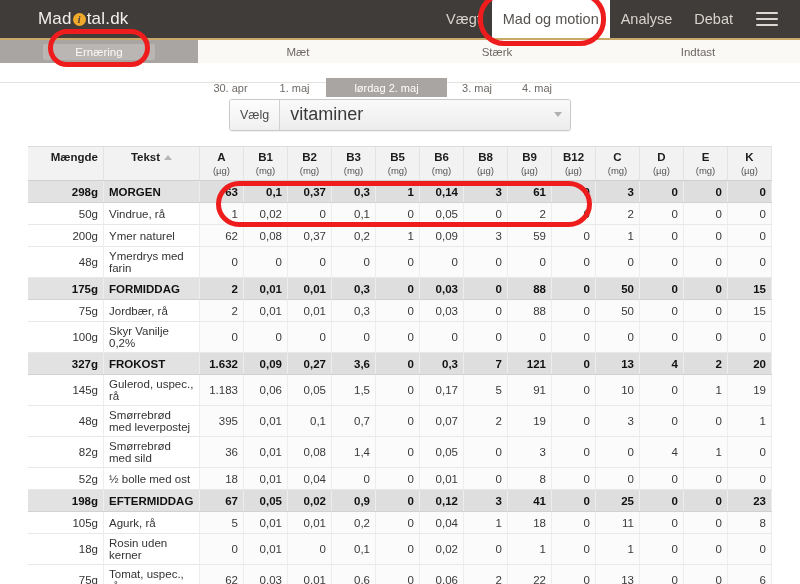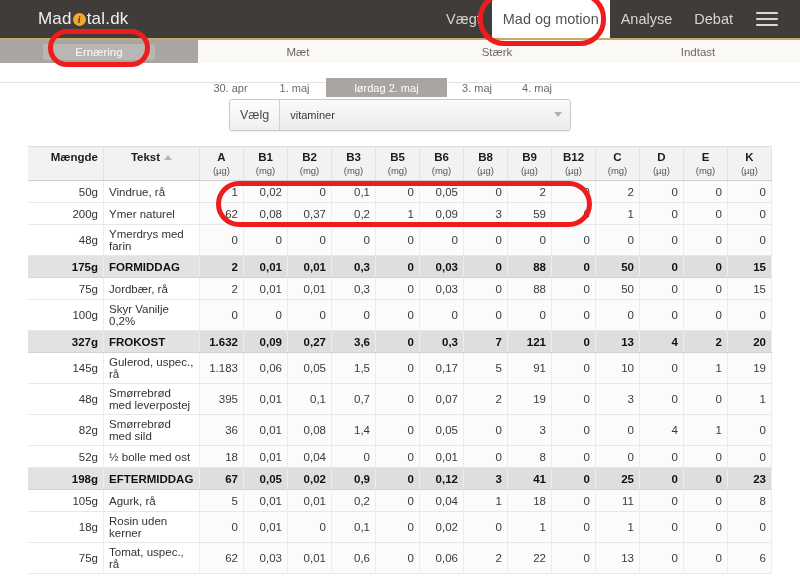--- a/index.html
+++ b/index.html
@@ -166,21 +166,21 @@
     color: #4a4a4a;
     background: linear-gradient(#fdfdfd, #f0f0f0);
     border-right: 1px solid #d2d2d2;
   }
   .select-field {
     flex: 1;
     display: flex;
     align-items: center;
     justify-content: space-between;
     padding: 0 8px 0 10px;
-    font-size: 11px;
+    font-size: 18px;
     color: #3a3a3a;
     background: linear-gradient(#fafafa, #ececec);
     cursor: pointer;
   }
   .caret {
     width: 0; height: 0;
     border-left: 4px solid transparent;
     border-right: 4px solid transparent;
     border-top: 5px solid #b0b0b0;
   }
@@ -366,20 +366,37 @@
             <span class="hdr-name">E</span>
             <span class="unit">(mg)</span>
           </th>
           <th class="c-num">
             <span class="hdr-name">K</span>
             <span class="unit">(µg)</span>
           </th>
         </tr>
     </thead>
     <tbody>
+        <tr class="meal">
+          <td class="amount">298g</td>
+          <td class="text">MORGEN</td>
+          <td class="num">63</td>
+          <td class="num">0,1</td>
+          <td class="num">0,37</td>
+          <td class="num">0,3</td>
+          <td class="num">1</td>
+          <td class="num">0,14</td>
+          <td class="num">3</td>
+          <td class="num">61</td>
+          <td class="num">0</td>
+          <td class="num">3</td>
+          <td class="num">0</td>
+          <td class="num">0</td>
+          <td class="num">0</td>
+        </tr>
         <tr class="item">
           <td class="amount">50g</td>
           <td class="text">Vindrue, rå</td>
           <td class="num">1</td>
           <td class="num">0,02</td>
           <td class="num">0</td>
           <td class="num">0,1</td>
           <td class="num">0</td>
           <td class="num">0,05</td>
           <td class="num">0</td>

